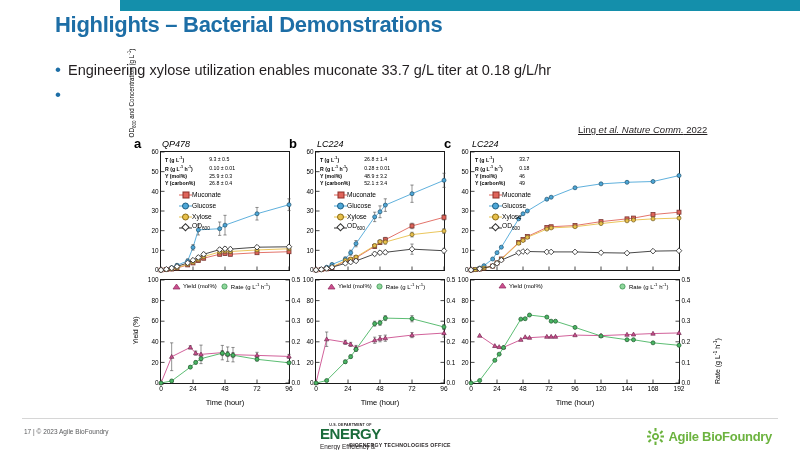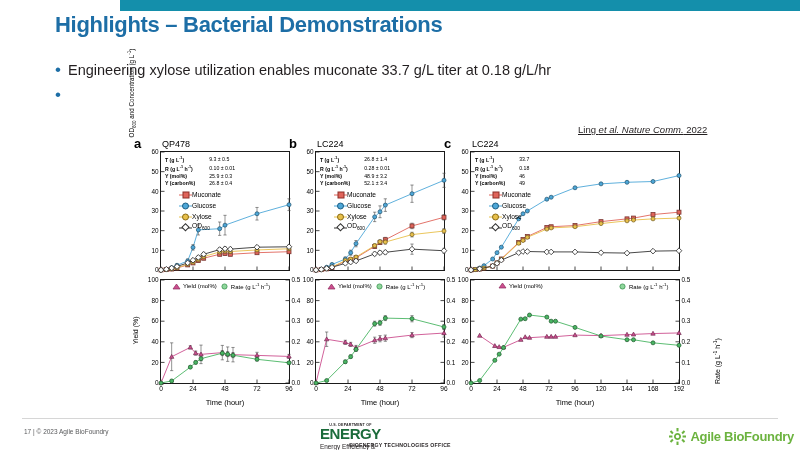--- a/index.html
+++ b/index.html
@@ -41,21 +41,21 @@
   #panel-a { left:0px;   width:168px; }
   #panel-b { left:155px; width:168px; }
   #panel-c { left:310px; width:250px; }
 
   .panel-letter {
     position:absolute; left:4px; top:0px;
     font-size:13px; font-weight:bold; color:#000;
   }
   .panel-strain {
     position:absolute; top:3px;
-    font-size:9px; color:#000; white-space:nowrap;
+    font-size:9px; color:#000; white-space:nowrap;font-style:italic;
   }
   #panel-a .panel-strain { left:32px; }
   #panel-b .panel-strain { left:32px; }
   #panel-c .panel-strain { left:32px; }
 
   
   .plot-top {
     position:absolute; top:15px; height:120px;
     border:1px solid #1a1a1a; background:#fff;
   }
@@ -123,21 +123,21 @@
   .frule { position:absolute; left:22px; top:418px; width:756px; height:1px; background:#d6d6d6; }
   .fleft { position:absolute; left:24px; top:428px; font-size:6.5px; color:#58595b; white-space:nowrap; }
   .doe { position:absolute; left:320px; top:423px; display:flex; align-items:flex-start;flex-direction:column; }
   .doe .word { text-align:center; }
   .doe .dsmall { font-size:3.6px; color:#231f20; letter-spacing:.2px; font-weight:bold; }
   .doe .dbig { font-size:15px; font-weight:bold; color:#1b6b3a; line-height:14px; letter-spacing:-.4px; }
   .doe .dbar { width:1px; background:#c9a227; margin:1px 4px 0 4px; align-self:stretch; }
   .doe .deere { font-size:6.4px; color:#231f20; line-height:8px; padding-top:1px; }
   .bto { position:absolute; left:320px; top:442px; width:160px; text-align:center;
          font-size:5.2px; font-weight:bold; color:#231f20; letter-spacing:.25px; }
-  .abf { position:absolute; right:6px; top:428px; display:flex; align-items:center; gap:4px; }
+  .abf { position:absolute; right:28px; top:428px; display:flex; align-items:center; gap:4px; }
   .abf .abftext { font-size:13px; font-weight:bold; color:#6cb33f; letter-spacing:-.3px; white-space:nowrap; }
 </style>
 </head>
 <body>
 
 <div class="topbar"></div>
 
 <div class="slide-title">Highlights – Bacterial Demonstrations</div>
 
 <div class="bullets">

